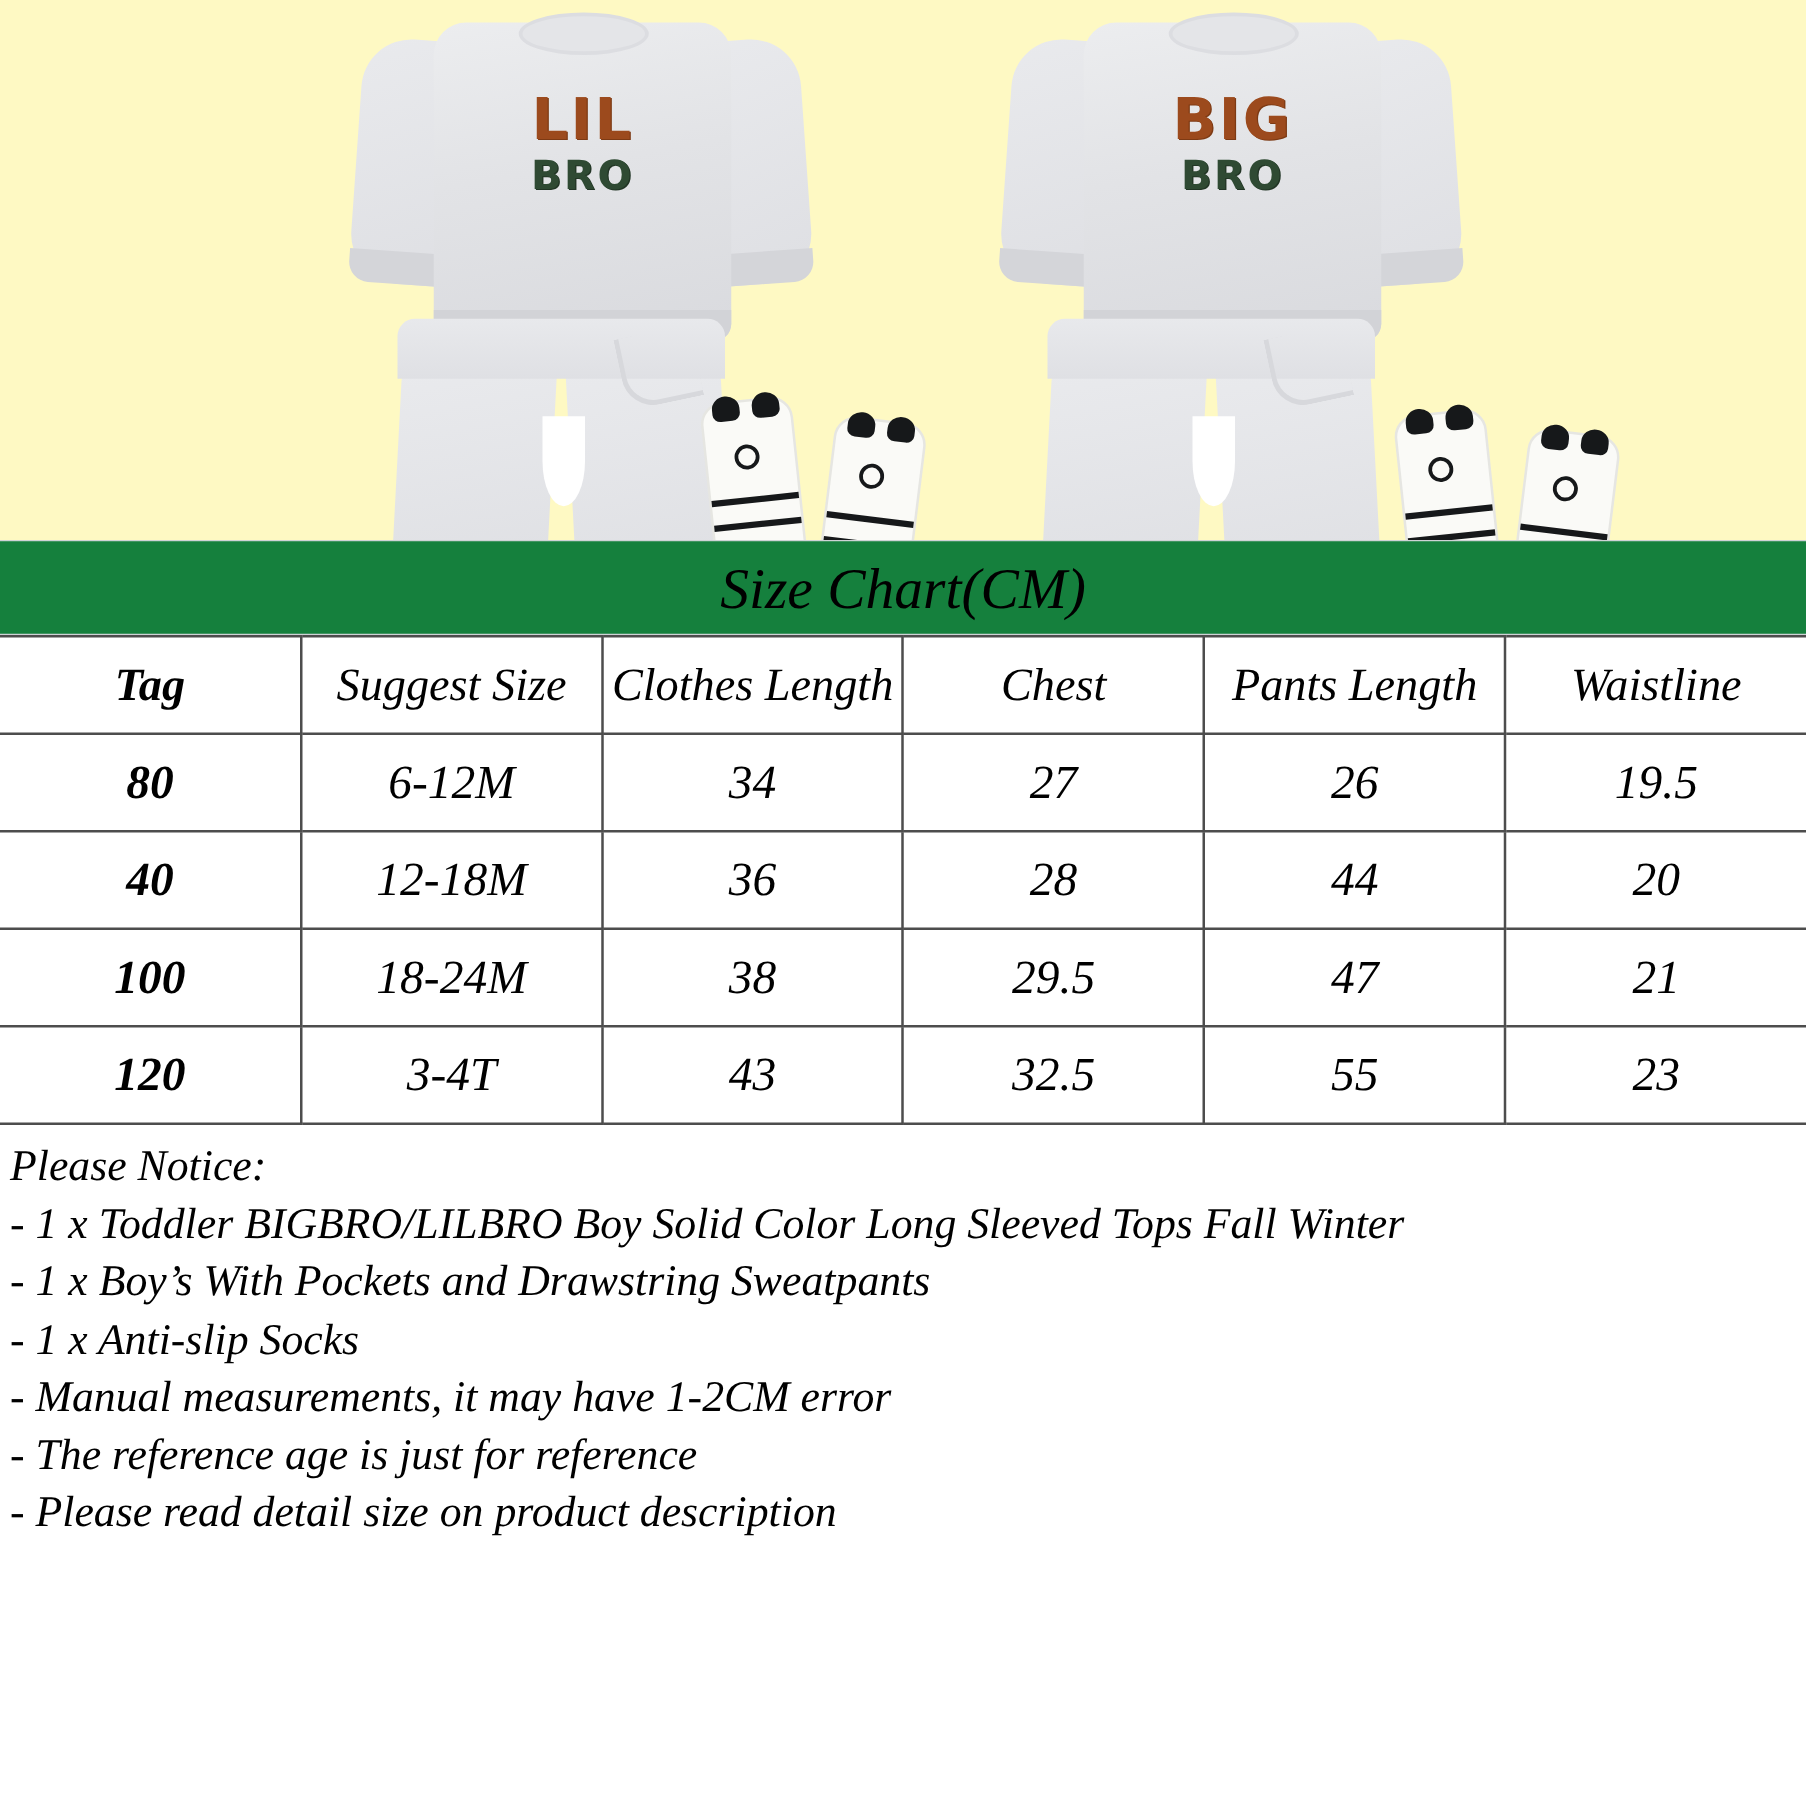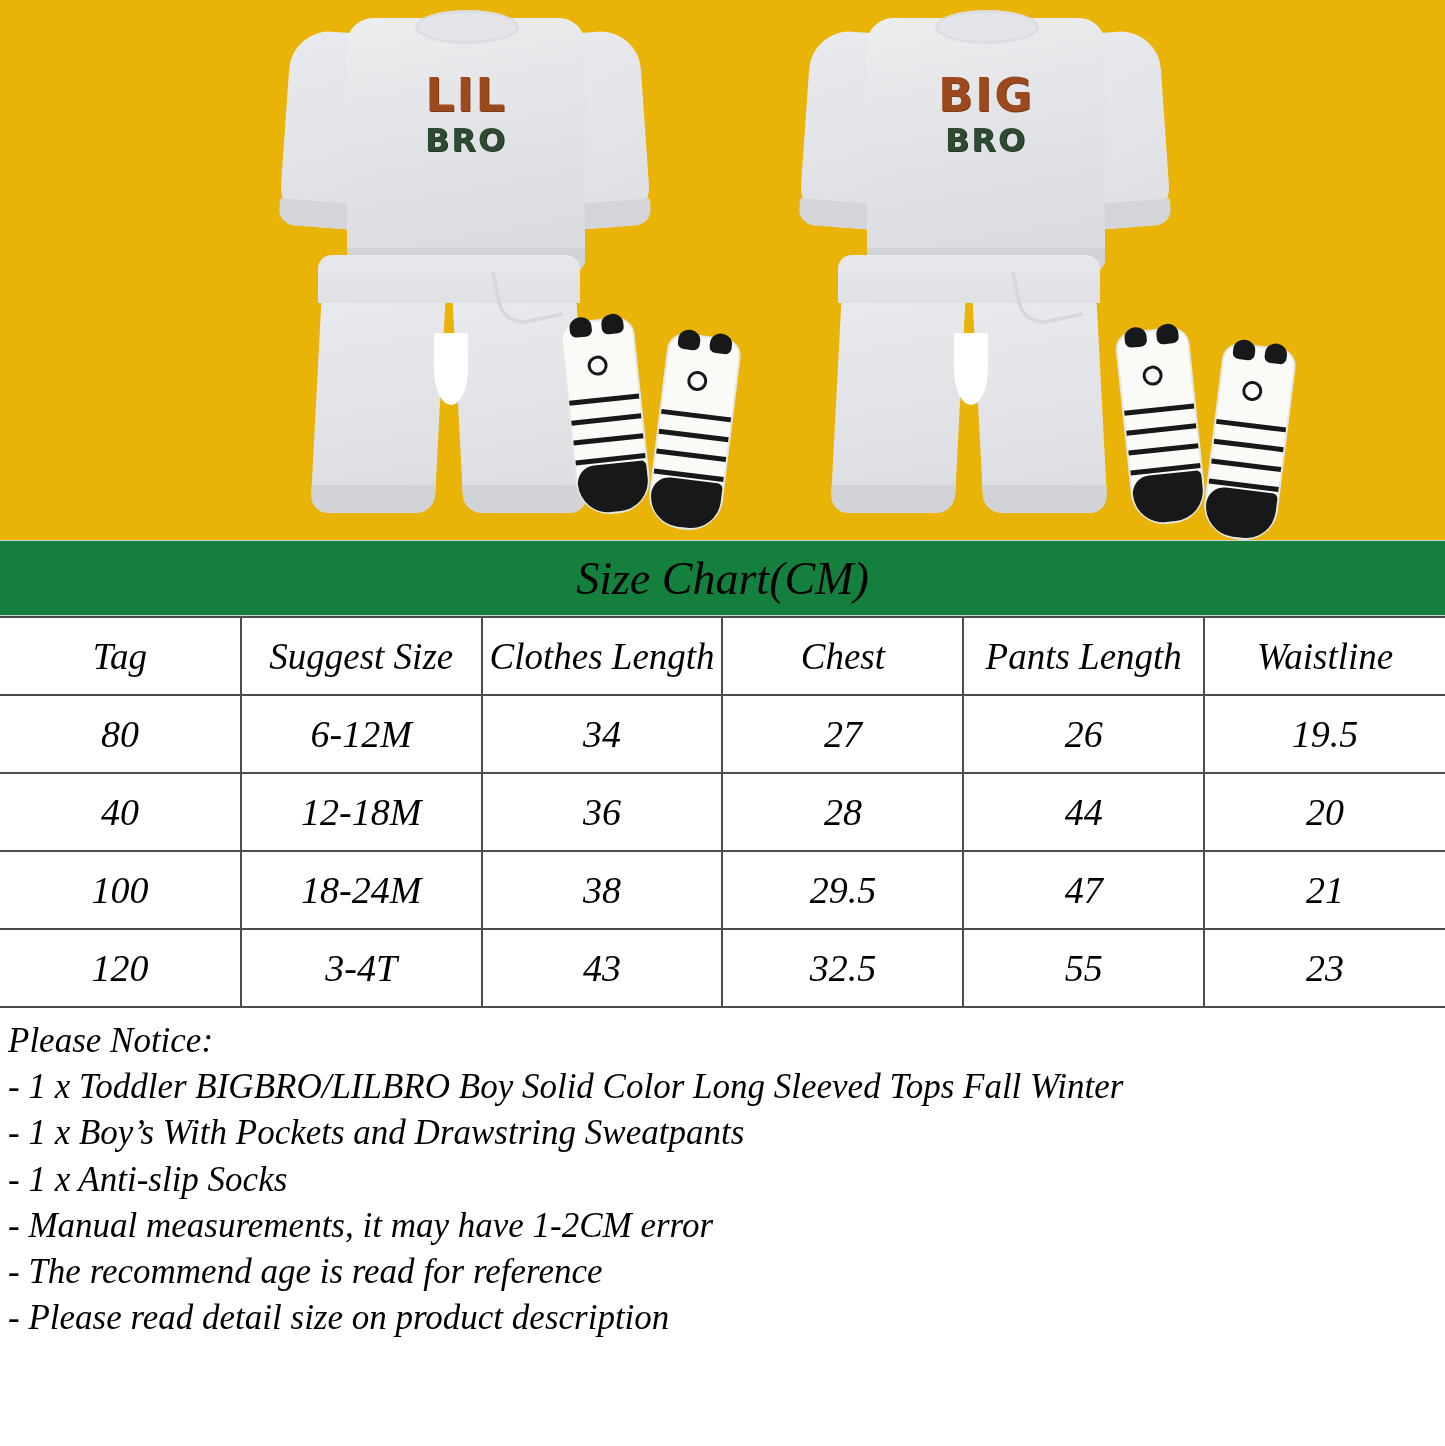--- a/index.html
+++ b/index.html
@@ -12,22 +12,22 @@
     height: 1446px;
     font-family: "Liberation Serif", serif;
     color: #000;
     overflow: hidden;
   }
 
   
   .photo-area {
     position: relative;
     width: 1445px;
-    height: 540px;
-    background: #eab308;
+    height: 432px;
+    background: #fef9c3;
     overflow: hidden;
   }
 
   .outfit {
     position: absolute;
     width: 520px;
     height: 530px;
   }
   .outfit.left  { left: 245px; top: 0px; }
   .outfit.right { left: 765px; top: 0px; }
@@ -248,21 +248,21 @@
     text-align: center;
     font-style: italic;
     font-size: 38px;
     font-family: "Liberation Serif", serif;
     padding: 6px 0;
     height: 64px;
   }
   table.size-chart tr.head td {
     font-size: 37px;
   }
-  table.size-chart td.c0 { border-left: none; }
+  table.size-chart td.c0 { border-left: none; font-weight: bold; }
   table.size-chart td.c5 { border-right: none; }
 
   
   .notice {
     padding: 10px 8px 0 8px;
     font-style: italic;
     font-size: 35px;
     line-height: 1.32;
     font-family: "Liberation Serif", serif;
   }
@@ -427,15 +427,15 @@
     </tr>
   </tbody>
 </table>
 
 <div class="notice">
   <div class="n-line">Please Notice:</div>
   <div class="n-line">- 1 x Toddler BIGBRO/LILBRO Boy Solid Color Long Sleeved Tops  Fall Winter</div>
   <div class="n-line">- 1 x Boy’s With  Pockets and Drawstring Sweatpants</div>
   <div class="n-line">- 1 x Anti-slip Socks</div>
   <div class="n-line">- Manual measurements, it may have 1-2CM error</div>
-  <div class="n-line">- The recommend age is read for reference</div>
+  <div class="n-line">- The reference age is just for reference</div>
   <div class="n-line">- Please read detail size on product description</div>
 </div>
 
 </body></html>

